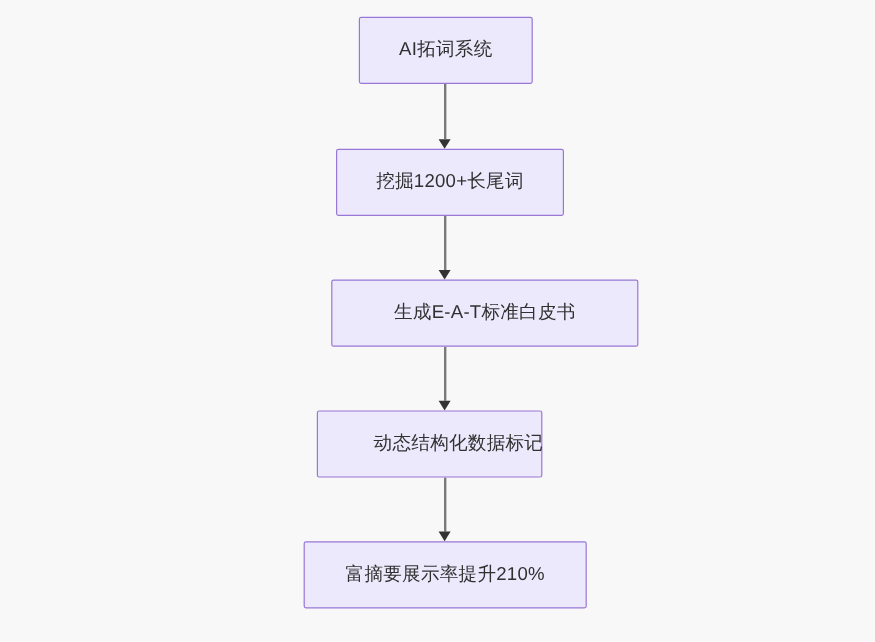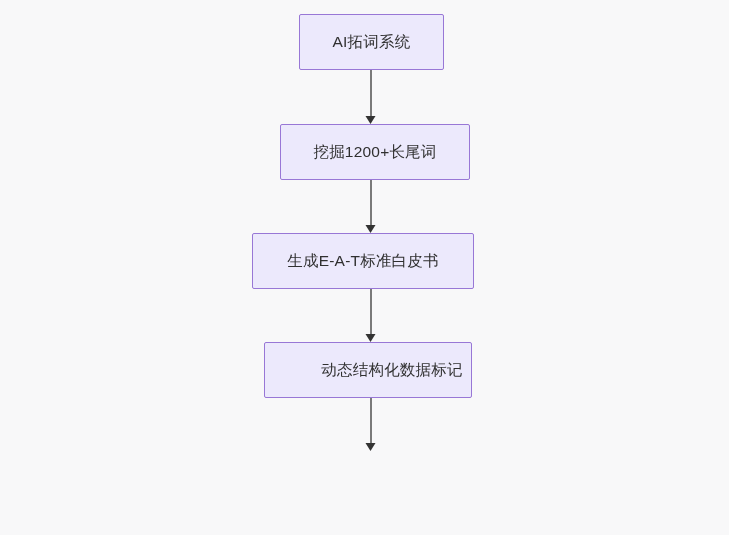--- a/index.html
+++ b/index.html
@@ -84,22 +84,25 @@
   </div>
 
   <div class="node" style="left: 299px; top: 14px; width: 145px; height: 56px; background: rgb(236, 233, 252); border-color: rgb(152, 119, 214); color: rgb(48, 48, 48);">
     <span class="node-label">AI拓词系统</span>
   </div>
 
   <div class="node" style="left: 280px; top: 124px; width: 190px; height: 56px; background: rgb(236, 233, 252); border-color: rgb(152, 119, 214); color: rgb(48, 48, 48);">
     <span class="node-label">挖掘1200+长尾词</span>
   </div>
 
-  <div class="node" style="left: 252px; top: 233px; width: 222px; height: 56px; background: rgb(236, 233, 252); border-color: rgb(152, 119, 214); color: rgb(48, 48, 48);">
+  <div class="node" style="left: 276px; top: 233px; width: 256px; height: 56px; background: rgb(236, 233, 252); border-color: rgb(152, 119, 214); color: rgb(48, 48, 48);">
     <span class="node-label">生成E-A-T标准白皮书</span>
   </div>
 
-  <div class="node" style="left: 264px; top: 342px; width: 208px; height: 56px; background: rgb(236, 233, 252); border-color: rgb(152, 119, 214); color: rgb(48, 48, 48); padding-left: 48px;">
+  <div class="node" style="left: 264px; top: 342px; width: 188px; height: 56px; background: rgb(236, 233, 252); border-color: rgb(152, 119, 214); color: rgb(48, 48, 48); padding-left: 48px;">
     <span class="node-label">动态结构化数据标记</span>
   </div>
 
+  <div class="node" style="left: 253px; top: 451px; width: 236px; height: 56px; background: rgb(236, 233, 252); border-color: rgb(152, 119, 214); color: rgb(48, 48, 48);">
+    <span class="node-label">富摘要展示率提升210%</span>
+  </div>
 
 </div>
 
 </body></html>

